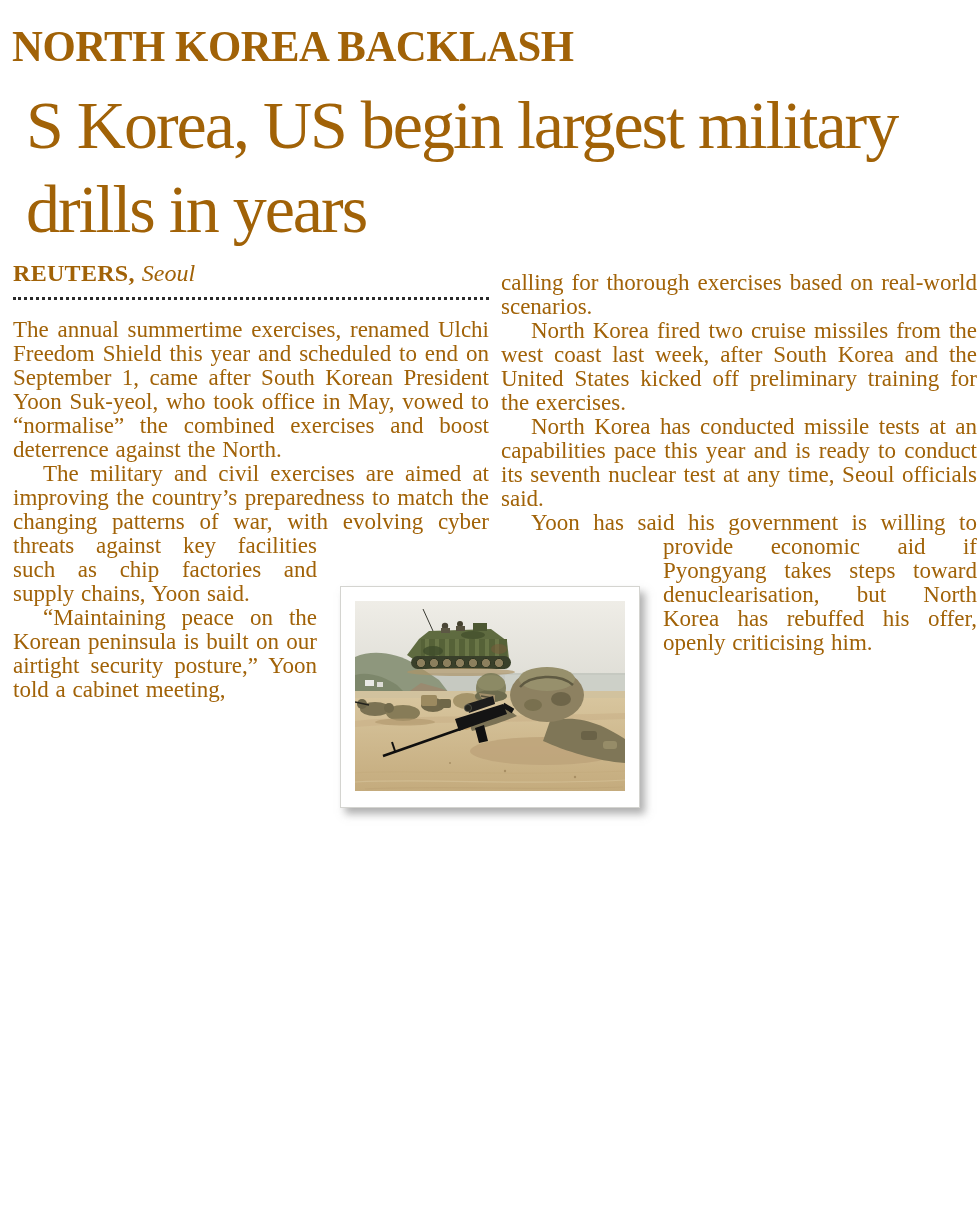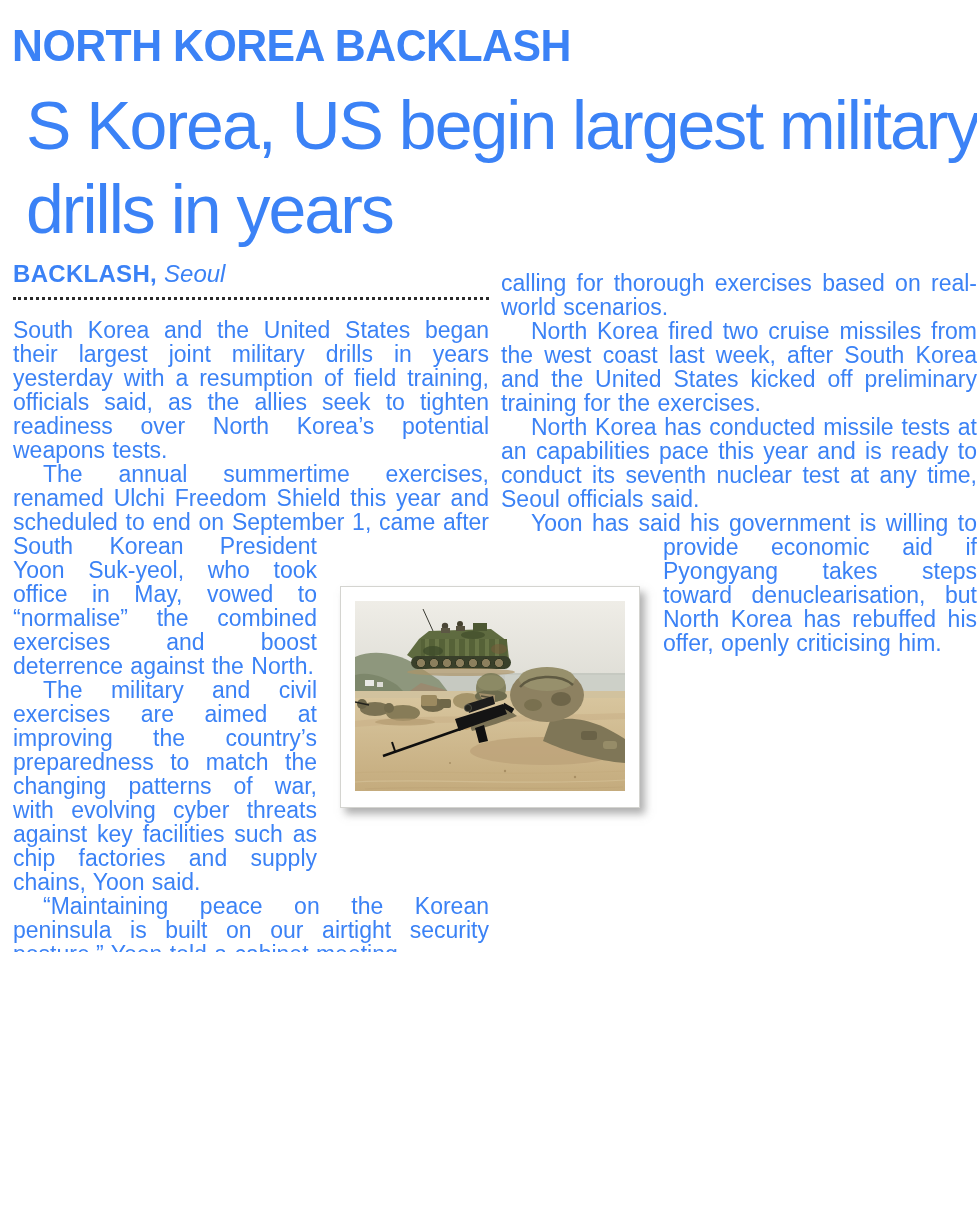--- a/index.html
+++ b/index.html
@@ -1,18 +1,18 @@
 <!DOCTYPE html>
 <html><head>
 <meta charset="utf-8">
 <style>
   html,body { margin:0; padding:0; background:#ffffff; }
   .page {
     position:relative; width:977px; height:952px; background:#ffffff;
-    font-family:Liberation Sans, sans-serif; color:#3b82f6; overflow:hidden;
+    font-family:Liberation Serif, serif; color:#a16207; overflow:hidden;
   }
   .kicker {
     position:absolute; left:12px; top:20px; margin:0;
     font-size:45px; font-weight:bold; letter-spacing:-0.5px;
     transform:scaleX(0.95); transform-origin:left center; white-space:nowrap;
   }
   .headline {
     position:absolute; left:9px; top:66px; width:960px; margin:17px;
     font-size:68px; line-height:84px; font-weight:normal; letter-spacing:-2px;
   }
@@ -46,29 +46,28 @@
 </head>
 <body>
 
 <div class="page">
 
   <h2 class="kicker">NORTH KOREA BACKLASH</h2>
 
   <h1 class="headline">S Korea, US begin largest military drills in years</h1>
 
   <div class="byline">
-    <span class="agency">BACKLASH,</span><span class="place">Seoul</span>
+    <span class="agency">REUTERS,</span><span class="place">Seoul</span>
   </div>
 
   <div class="dotted-rule"></div>
 
   <div class="col col1">
     <div class="push-r"></div>
     <div class="carve-r"></div>
-  <p>South Korea and the United States began their largest joint military drills in years yesterday with a resumption of field training, officials said, as the allies seek to tighten readiness over North Korea’s potential weapons tests.</p>
       <p>The annual summertime exercises, renamed Ulchi Freedom Shield this year and scheduled to end on September 1, came after South Korean President Yoon Suk-yeol, who took office in May, vowed to “normalise” the combined exercises and boost deterrence against the North.</p>
       <p>The military and civil exercises are aimed at improving the country’s preparedness to match the changing patterns of war, with evolving cyber threats against key facilities such as chip factories and supply chains, Yoon said.</p>
       <p>“Maintaining peace on the Korean peninsula is built on our airtight security posture,” Yoon told a cabinet meeting,</p>
     </div>
 
   <div class="col col2">
     <div class="push-l"></div>
     <div class="carve-l"></div>
   <p>calling for thorough exercises based on real-world scenarios.</p>
       <p>North Korea fired two cruise missiles from the west coast last week, after South Korea and the United States kicked off preliminary training for the exercises.</p>

